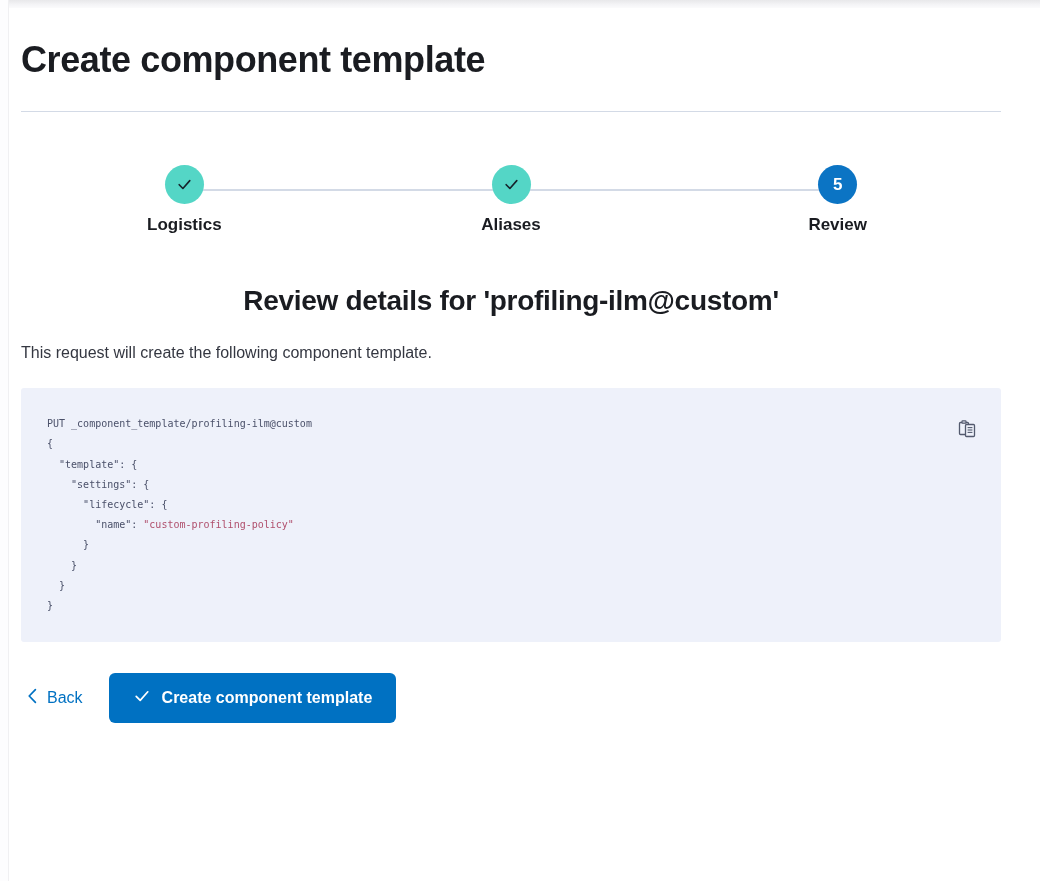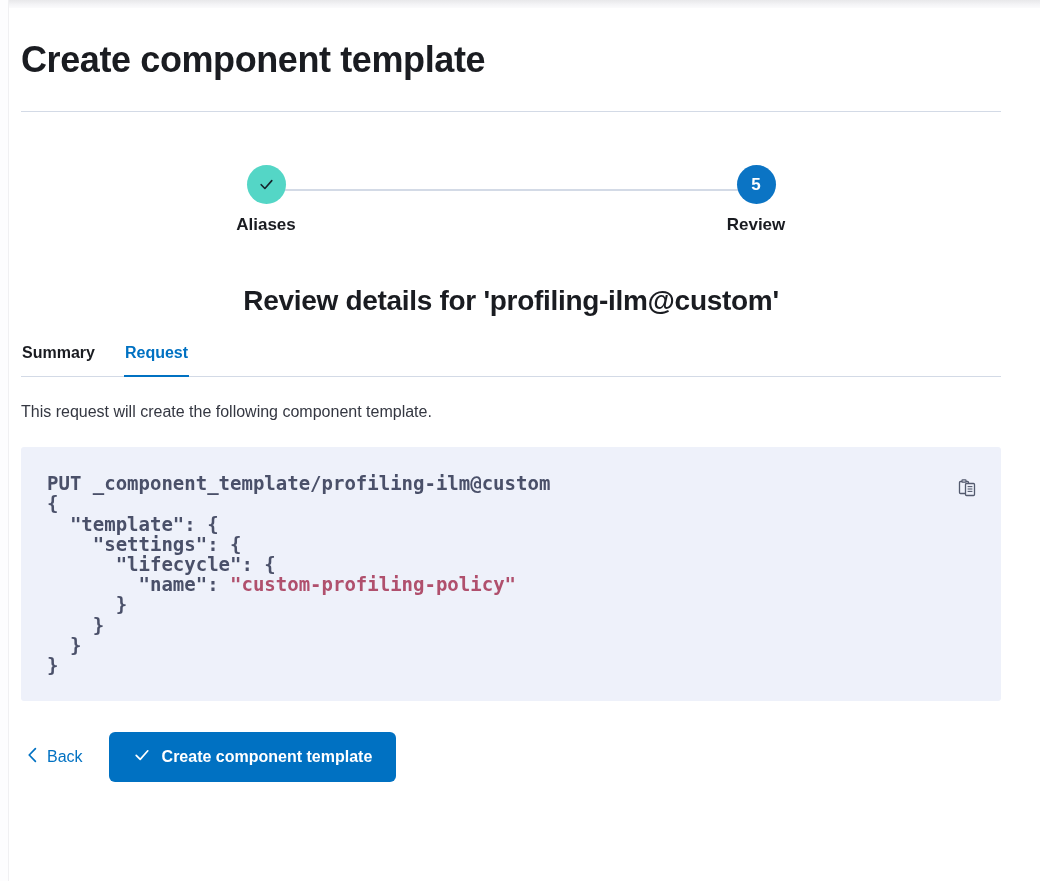--- a/index.html
+++ b/index.html
@@ -168,26 +168,25 @@
     position: relative;
     margin-top: 23px;
     width: 980px;
     background: #eef1fa;
     border-radius: 3px;
     padding: 26px 26px 26px 26px;
   }
   pre.code {
     margin: 0;
     font-family: "DejaVu Sans Mono", "Liberation Mono", monospace;
-    font-size: 19px;
+    font-size: 10px;
     line-height: 20.2px;
     color: #4a5069;
     white-space: pre;
     letter-spacing: 0px;
-    font-weight: bold;
   }
   pre.code .str { color: #b0506d; }
   .copy-btn {
     position: absolute;
     top: 28px;
     right: 20px;
     width: 26px;
     height: 26px;
     display: flex;
     align-items: center;
@@ -240,43 +239,48 @@
 <div class="top-strip"></div>
 <div class="left-gutter"></div>
 
 <div class="page">
   <div class="content">
 
     <h1 class="page-title">Create component template</h1>
     <div class="hr"></div>
 
     <div class="stepper" id="stepper">
+        <div class="step">
+          <div class="step-line"></div>
+          <div class="circle">
+            <svg class="check" viewBox="0 0 18 18" fill="none" aria-hidden="true">
+              <path d="M3.4 9.2l3.9 4 7.3-8.3" stroke="#16232b" stroke-width="1.7" stroke-linecap="round" stroke-linejoin="round"></path>
+            </svg>
+          </div>
+          <div class="step-label">Logistics</div>
+        </div>
         <div class="step">
           <div class="step-line"></div>
           <div class="circle">
             <svg class="check" viewBox="0 0 18 18" fill="none" aria-hidden="true">
               <path d="M3.4 9.2l3.9 4 7.3-8.3" stroke="#16232b" stroke-width="1.7" stroke-linecap="round" stroke-linejoin="round"></path>
             </svg>
           </div>
           <div class="step-label">Aliases</div>
         </div>
         <div class="step">
           <div class="circle current">
             <span class="num">5</span>
           </div>
           <div class="step-label">Review</div>
         </div>
       </div>
 
     <h2 class="section-title">Review details for 'profiling-ilm@custom'</h2>
 
-    <div class="tabs" id="tabs">
-        <button class="tab">Summary</button>
-        <button class="tab active">Request</button>
-      </div>
 
     <div class="desc">This request will create the following component template.</div>
 
     <div class="code-wrap">
       <pre class="code"><span>PUT _component_template/profiling-ilm@custom</span>
 <span>{
   "template": {
     "settings": {
       "lifecycle": {
         "name": </span><span class="str">"custom-profiling-policy"</span><span>

